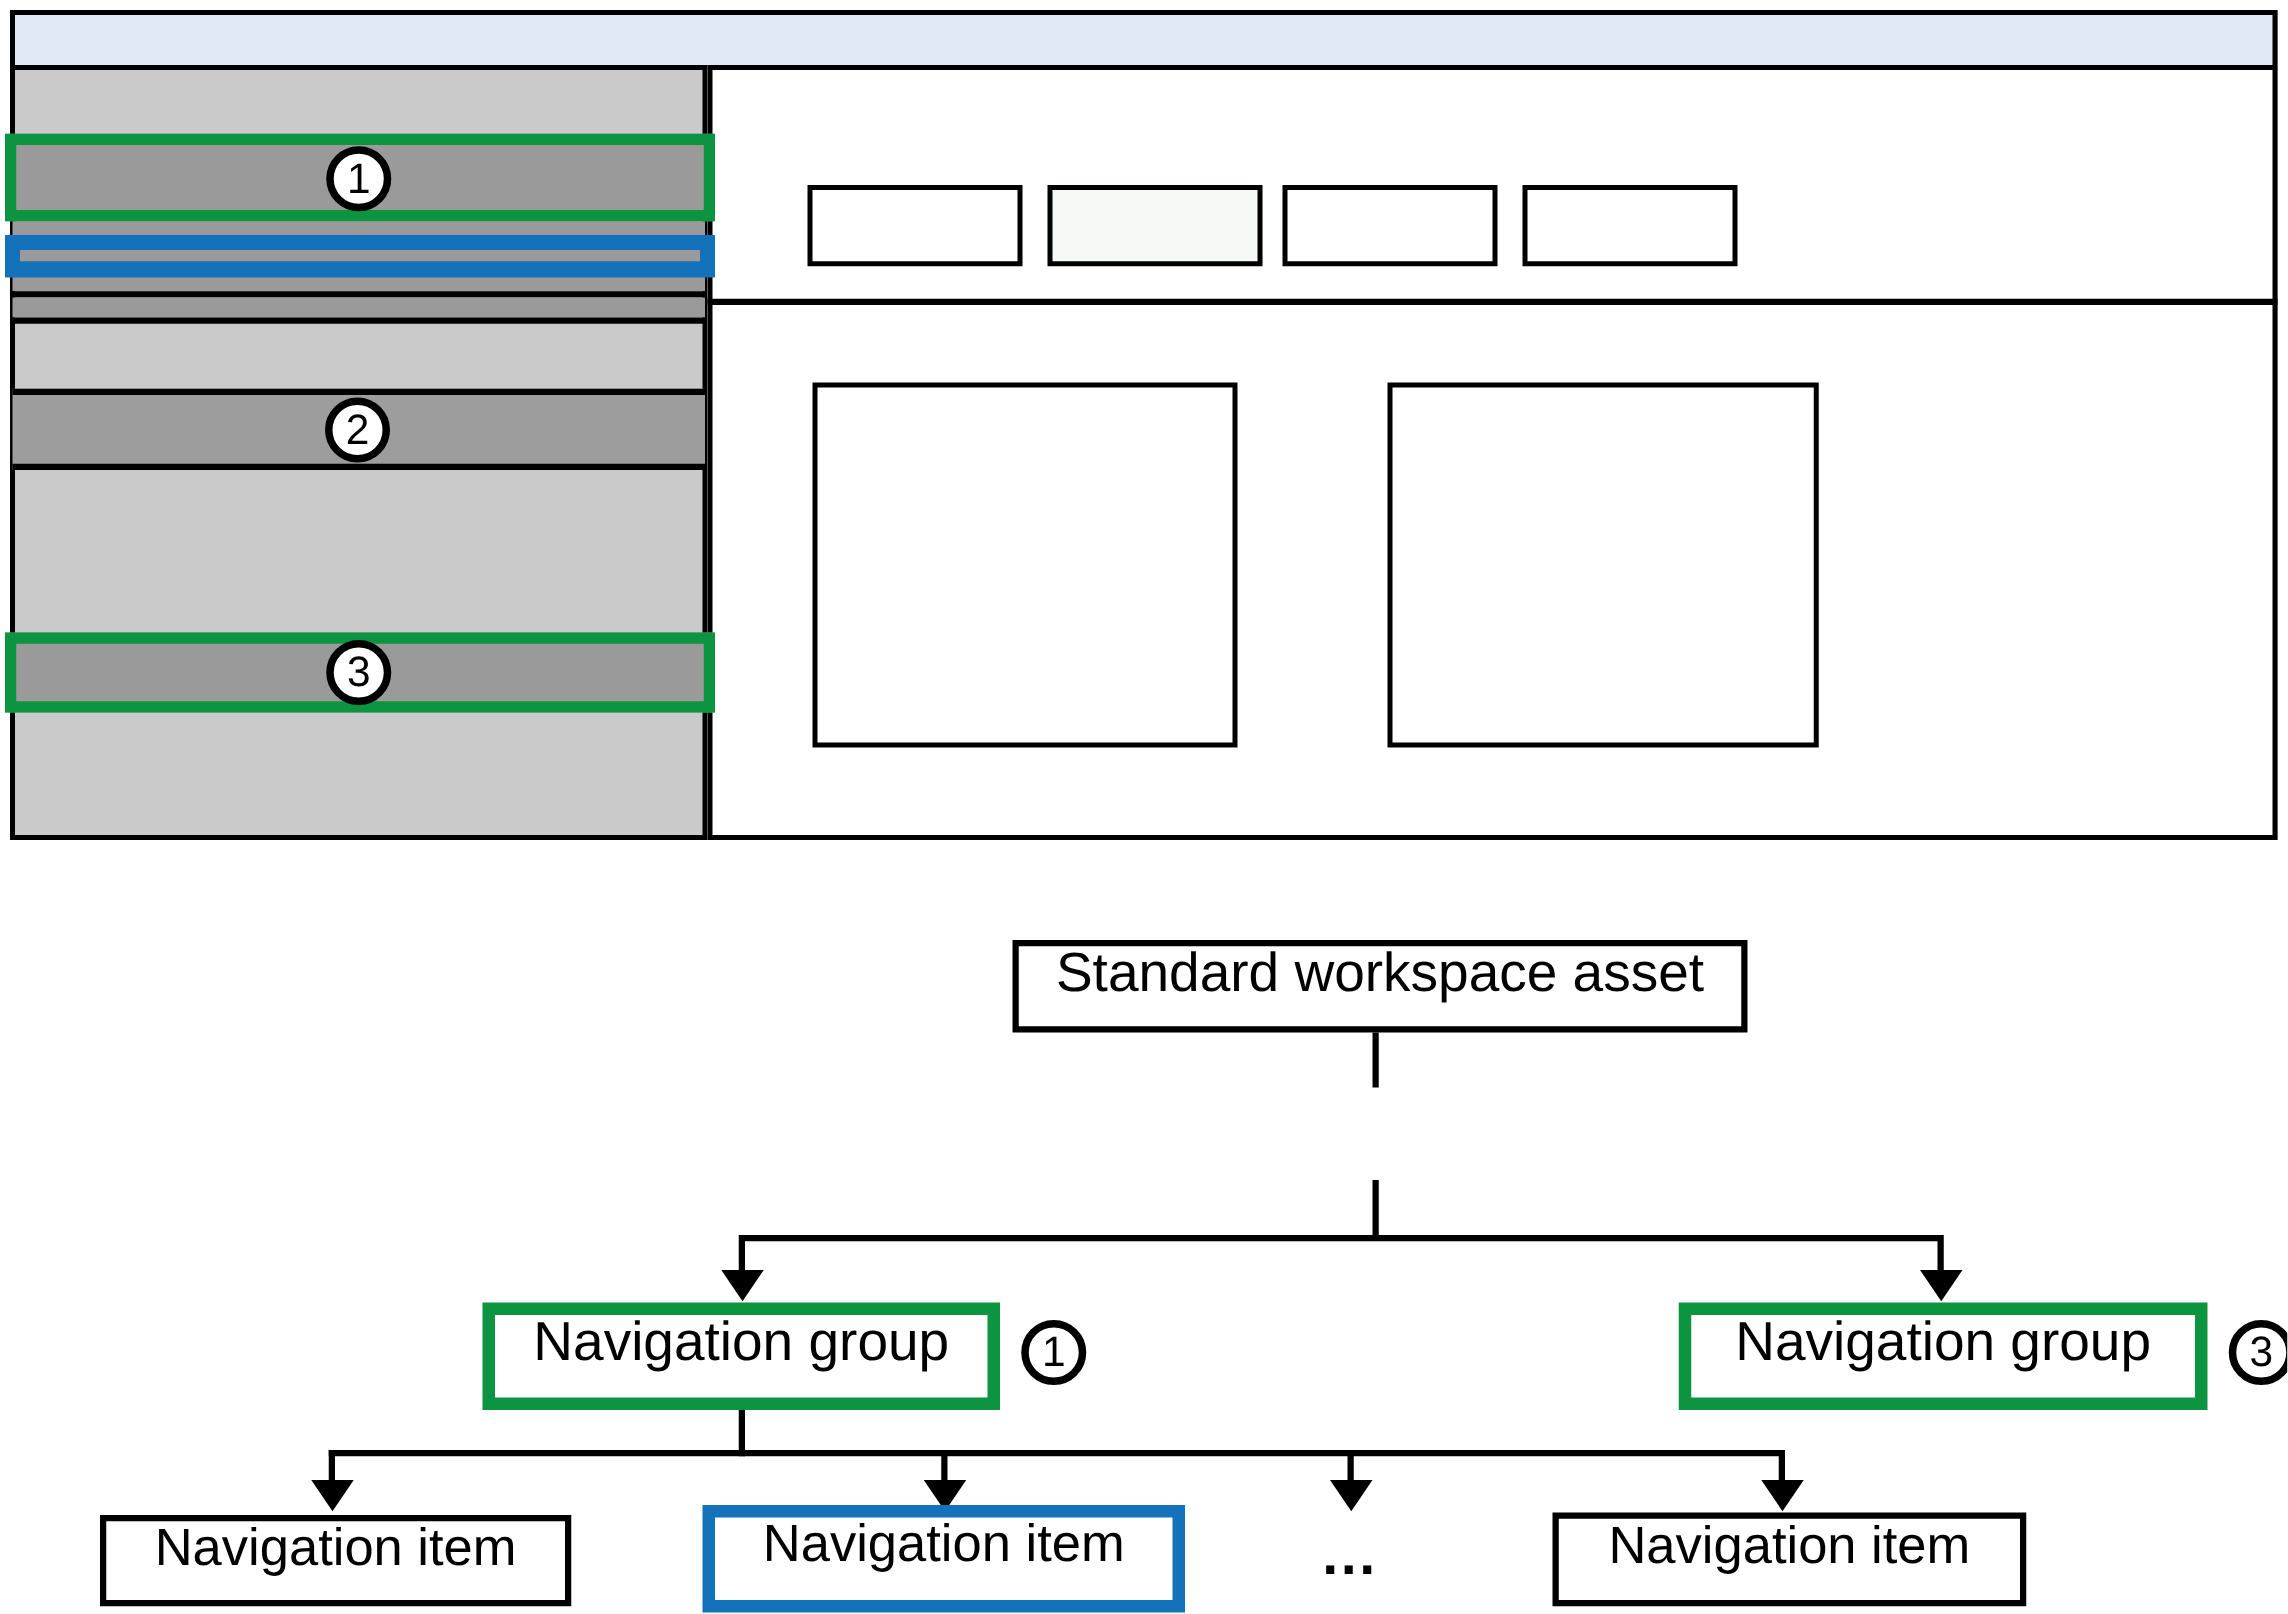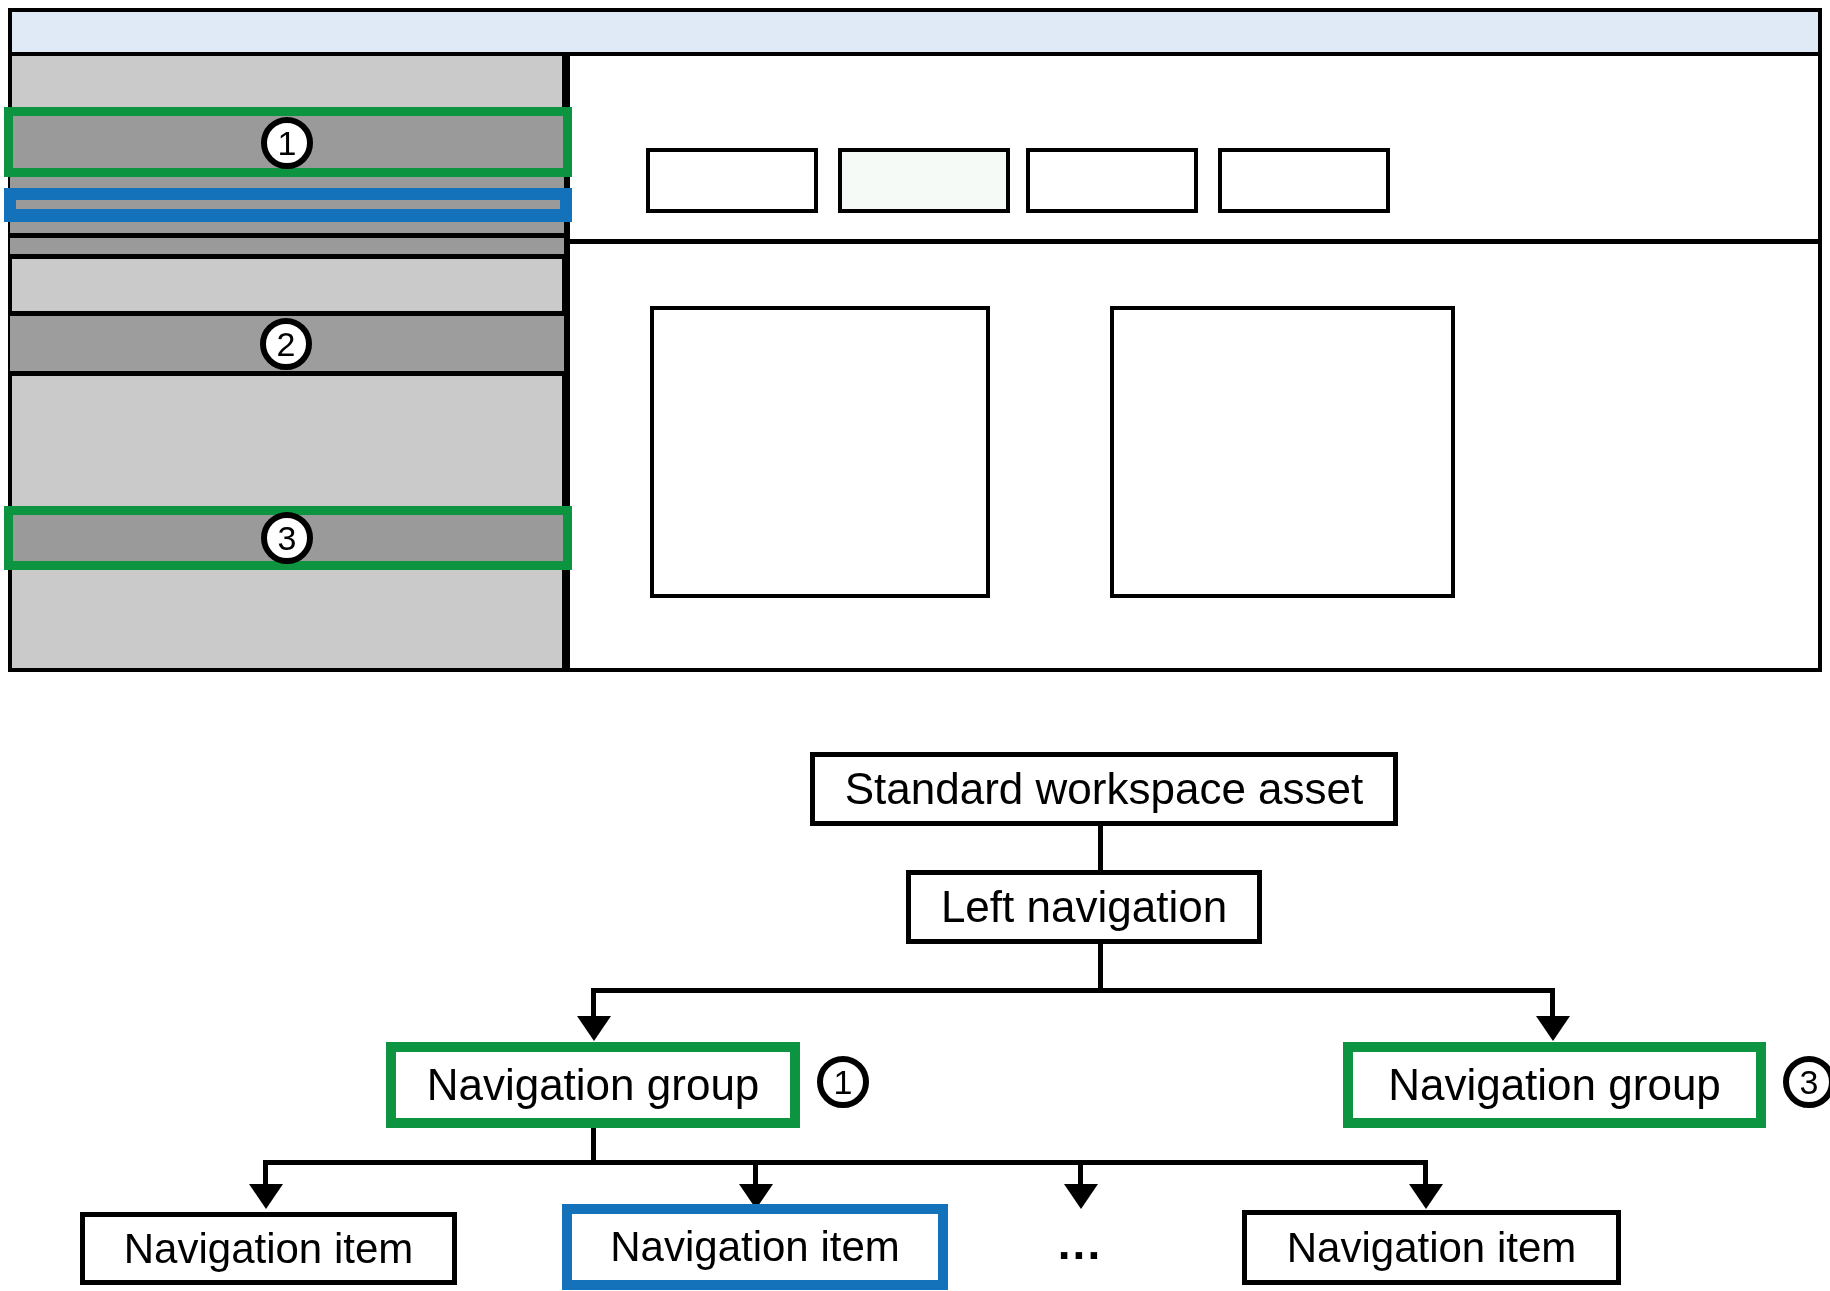--- a/index.html
+++ b/index.html
@@ -22,21 +22,21 @@
   .tab.sel{background:#f6faf7;}
   .card{background:#ffffff;border:4px solid #000;}
   .badge{
     border-radius:50%;background:#fff;border:6px solid #000;
     display:flex;align-items:center;justify-content:center;
     font-size:34px;line-height:1;
   }
   
   .tbox{
     background:#fff;border:5px solid #000;
-    display:flex;align-items:center;justify-content:center;
+    display:flex;justify-content:center;
     font-size:44px;line-height:1;white-space:nowrap;
   }
   .tbox.group{border:10px solid #0d9440;font-size:44px;}
   .tbox.selected{border:10px solid #1472ba;font-size:42px;}
   .tbox.item{font-size:42px;}
   .vline{width:5px;background:#000;}
   .hline{height:5px;background:#000;}
   .arrow{
     width:0;height:0;
     border-left:17px solid transparent;border-right:17px solid transparent;
@@ -94,23 +94,20 @@
 
   <div class="abs card" style="left:650px;top:306px;width:340px;height:292px;"></div>
   <div class="abs card" style="left:1110px;top:306px;width:345px;height:292px;"></div>
 
   <div class="abs tbox" style="left:810px;top:752px;width:588px;height:74px;">
     <span>Standard workspace asset</span>
   </div>
 
   <div class="abs vline" style="left:1098px;top:826px;height:44px;"></div>
 
-  <div class="abs tbox" style="left:906px;top:870px;width:356px;height:74px;">
-    <span>Left navigation</span>
-  </div>
 
   <div class="abs vline" style="left:1098px;top:944px;height:46px;"></div>
   <div class="abs hline" style="left:593px;top:988px;width:961px;"></div>
 
   <div class="abs vline" style="left:591px;top:988px;height:30px;"></div>
   <div class="abs arrow" style="left:577px;top:1016px;"></div>
 
   <div class="abs vline" style="left:1550px;top:988px;height:30px;"></div>
   <div class="abs arrow" style="left:1536px;top:1016px;"></div>
 

